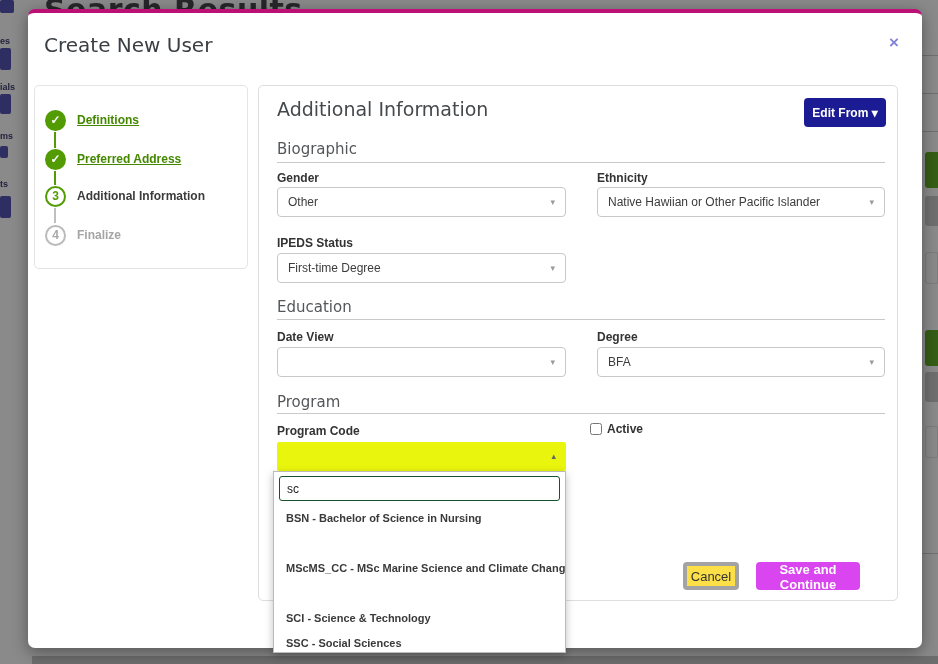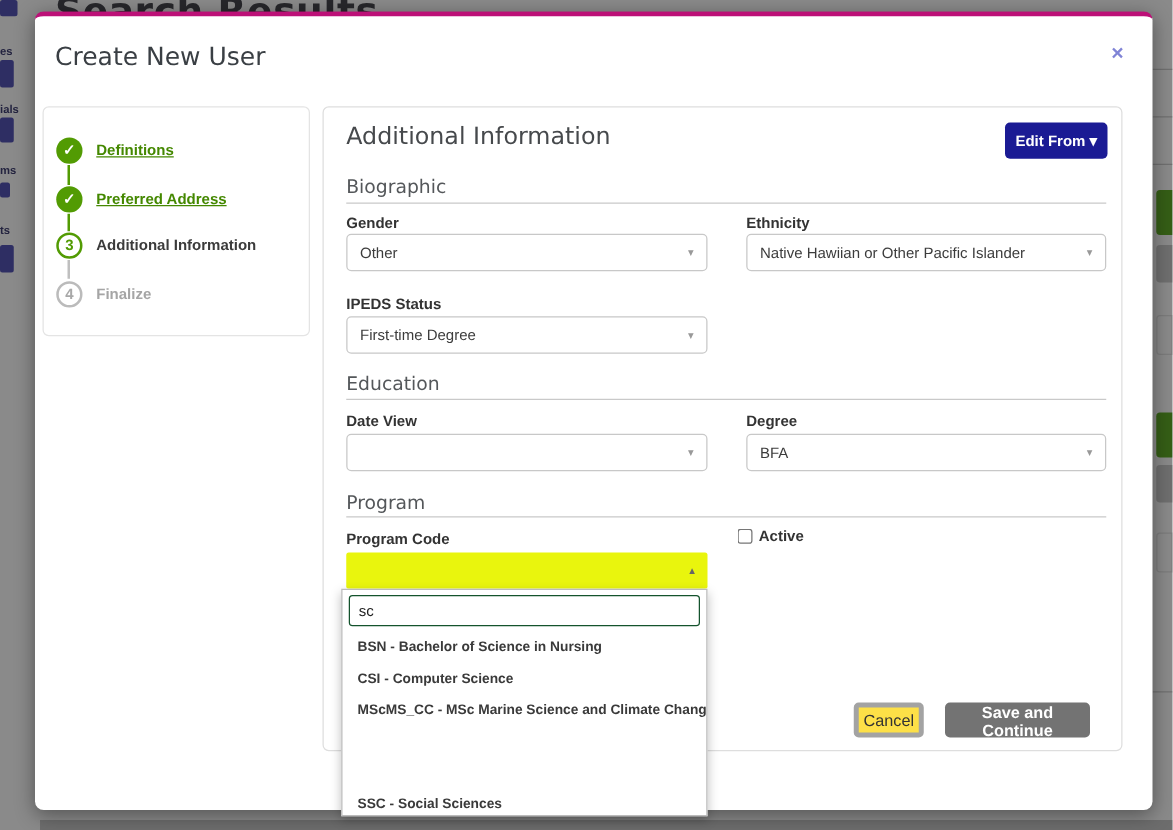--- a/index.html
+++ b/index.html
@@ -74,21 +74,21 @@
     font-family:"Liberation Sans", sans-serif; outline:none; }
   .dd-option { position:absolute; left:0; width:100%; height:25px; line-height:25px;
     padding-left:12px; font-size:11px; font-weight:bold; color:#3a3a3a; cursor:pointer;
     white-space:nowrap; }
   .dd-option.selected { background:#5a99e0; color:#fff; }
 
   
   .cancel-btn { left:424px; top:476px; width:56px; height:28px; background:#fde047;
     border:4px solid #a3a3a3; border-radius:4px; font-size:13px; color:#333; cursor:pointer;
     font-family:"Liberation Sans", sans-serif; }
-  .save-btn { left:497px; top:476px; width:116px; height:28px; background:#737373;
+  .save-btn { left:497px; top:476px; width:104px; height:28px; background:#d946ef;
     border:none; border-radius:4px; font-size:13px; font-weight:bold; color:#fff; cursor:pointer;
     font-family:"Liberation Sans", sans-serif; }
 </style>
 </head>
 <body>
 
 <div class="abs bg-title-clip">
   <span>Search Results</span>
 </div>
 
@@ -182,21 +182,21 @@
       <span></span>
       <span class="caret">▴</span>
     </div>
 
     <input type="checkbox" class="abs checkbox" style="">
     <div class="abs checkbox-label">Active</div>
 
     <div class="abs dropdown">
       <input class="dd-search" value="sc" style="">
       <div class="dd-option" style="top:34px">BSN - Bachelor of Science in Nursing</div>
-      <div class="dd-option" style="top:59px">CSI - Computer Science</div>
       <div class="dd-option" style="top:84px">MScMS_CC - MSc Marine Science and Climate Change</div>
+      <div class="dd-option" style="top:134px">SCI - Science &amp; Technology</div>
       <div class="dd-option" style="top:159px">SSC - Social Sciences</div>
     </div>
 
     <button class="abs cancel-btn">Cancel</button>
     <button class="abs save-btn">Save and Continue</button>
   </div>
 </div>
 
 </body></html>

